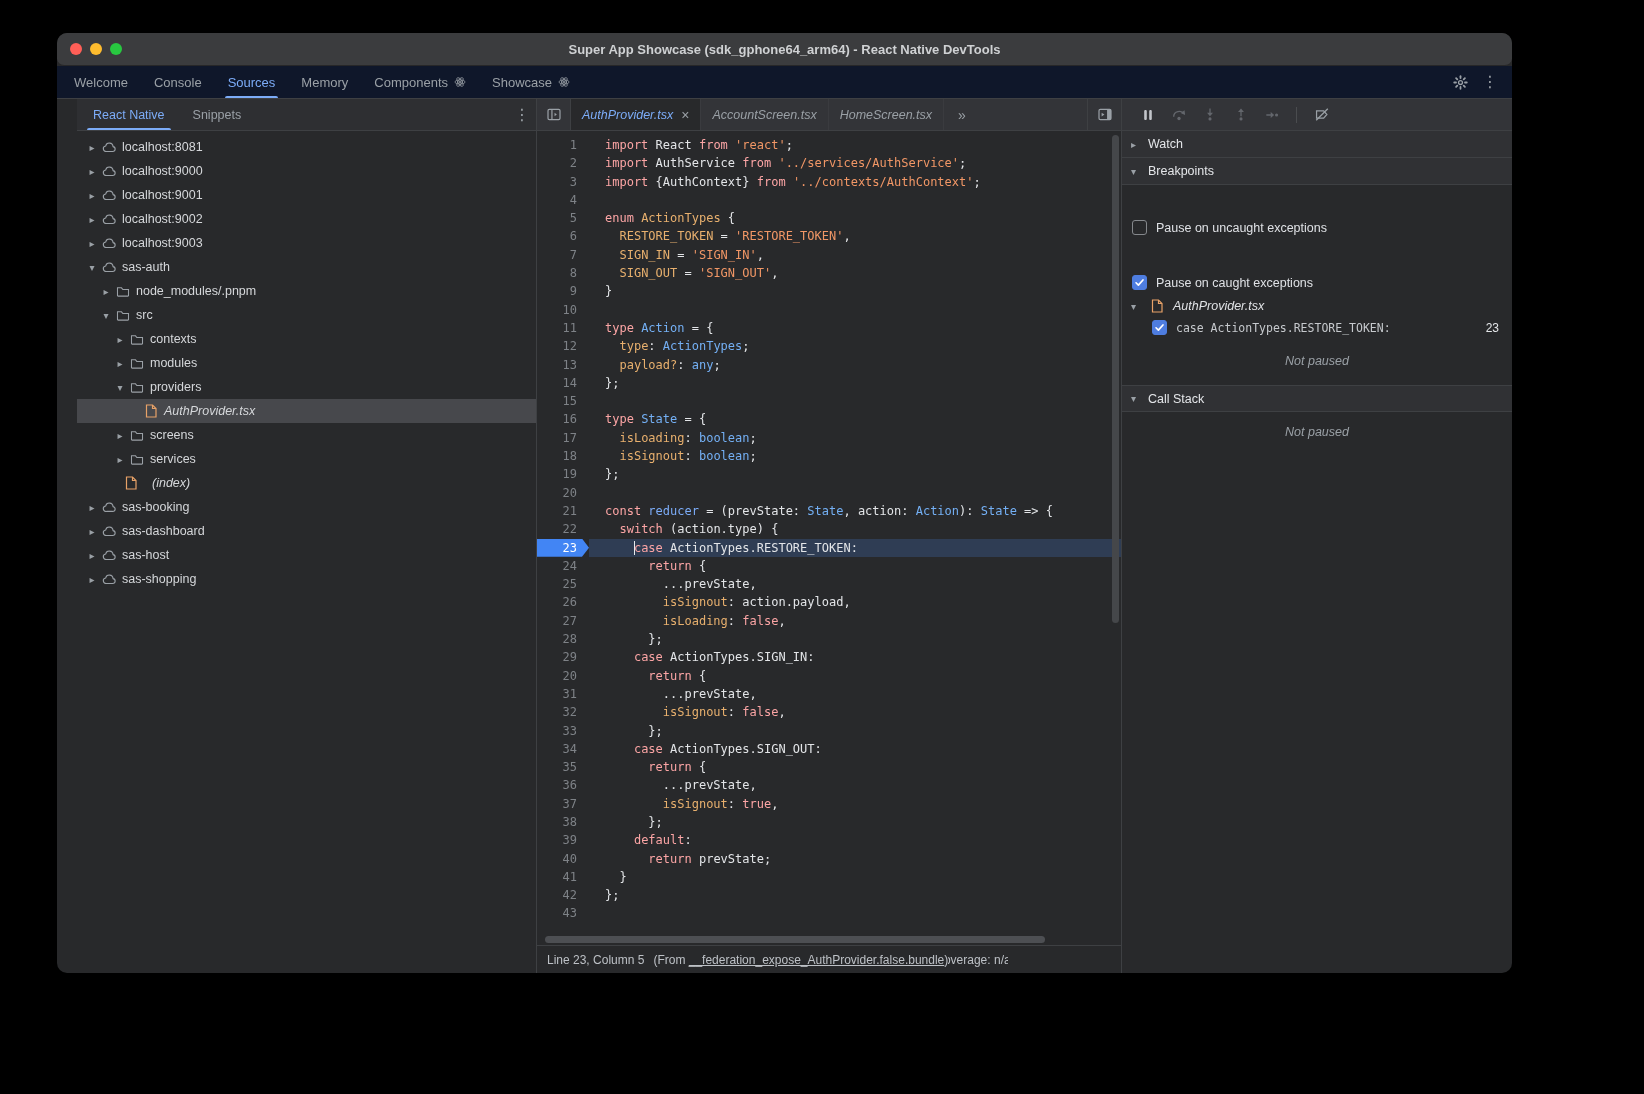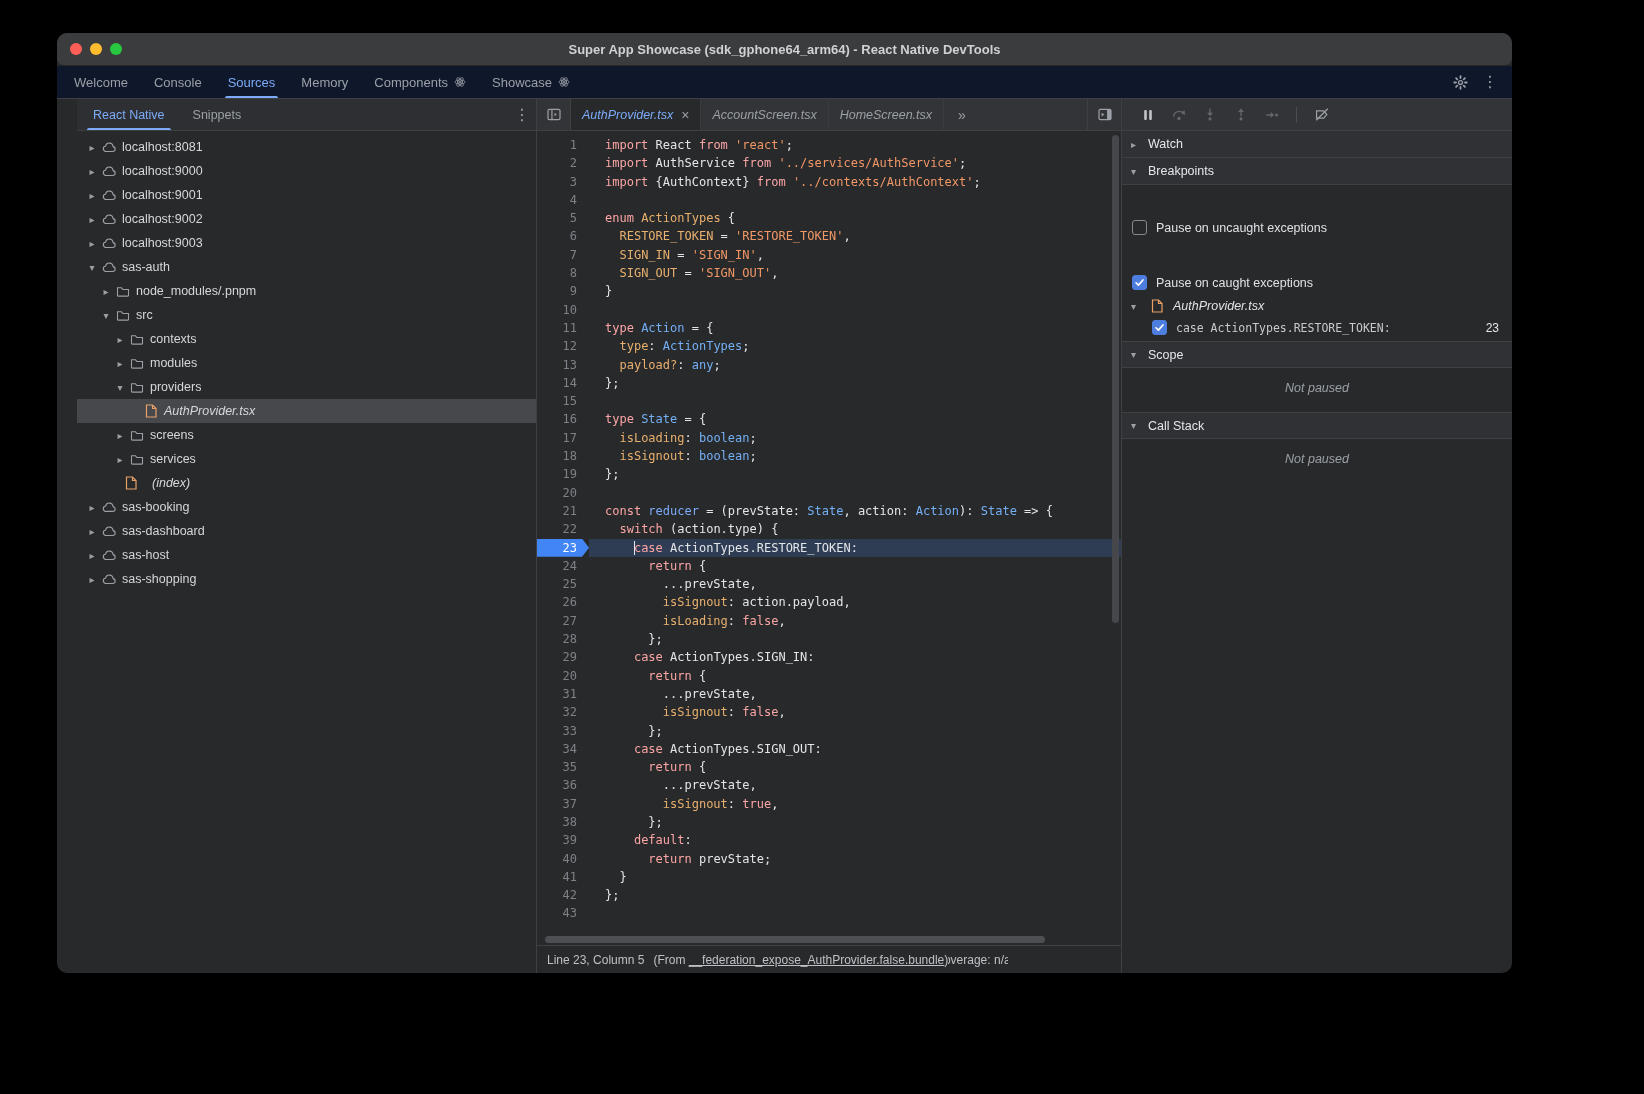--- a/index.html
+++ b/index.html
@@ -681,24 +681,20 @@
         <div class="bp-row">
           <span class="checkbox on">
               <svg width="11" height="11" viewBox="0 0 12 12">
                 <path d="M2.2 6.3 L4.8 8.9 L9.8 3.2" fill="none" stroke="#fff" stroke-width="1.8" stroke-linecap="round" stroke-linejoin="round"></path>
               </svg>
             </span>
           <span class="bp-code">case ActionTypes.RESTORE_TOKEN:</span>
           <span class="bp-line">23</span>
         </div>
 
-        <div class="sec-header bt">
-          <span class="sec-arrow"></span>
-          <span>Scope</span>
-        </div>
         <div class="not-paused">Not paused</div>
 
         <div class="sec-header bt">
           <span class="sec-arrow"></span>
           <span>Call Stack</span>
         </div>
         <div class="not-paused">Not paused</div>
 
         <div class="dbg-fill"></div>
       </div>

